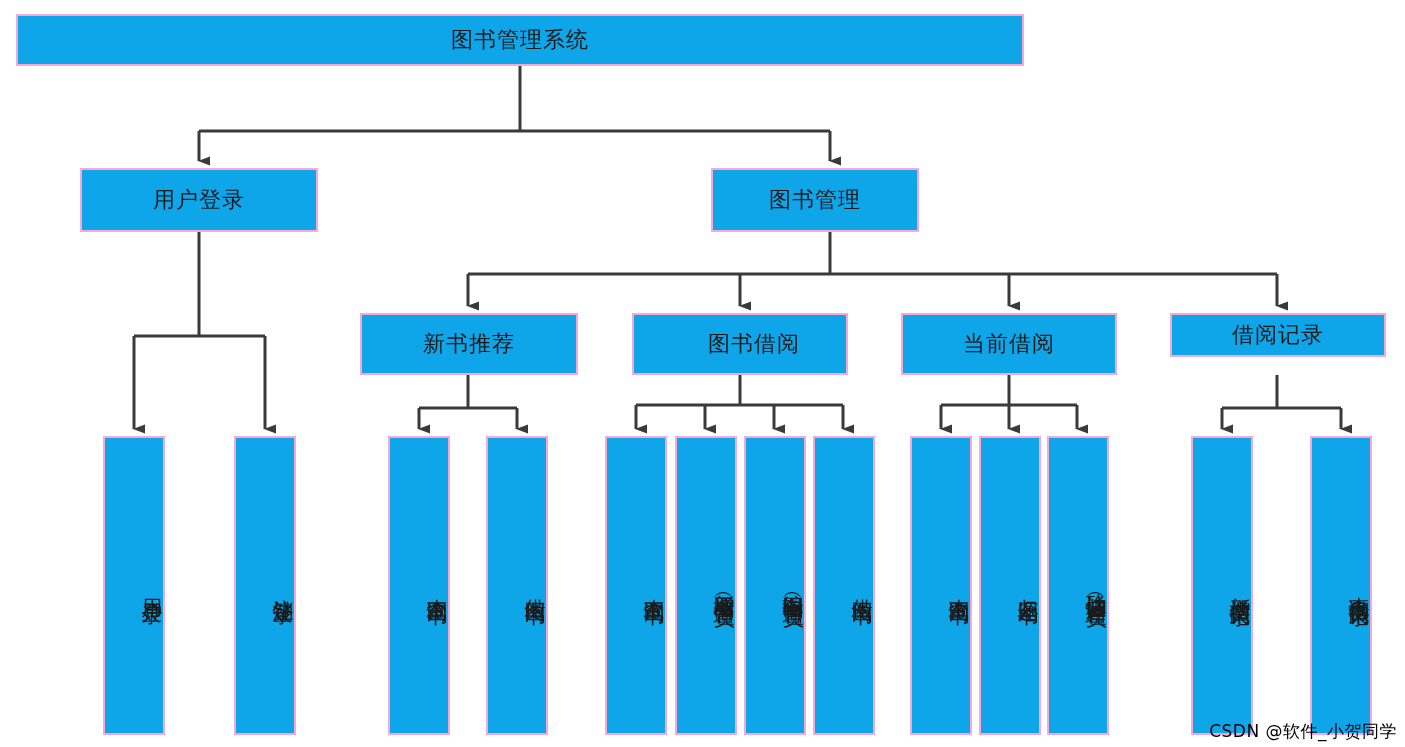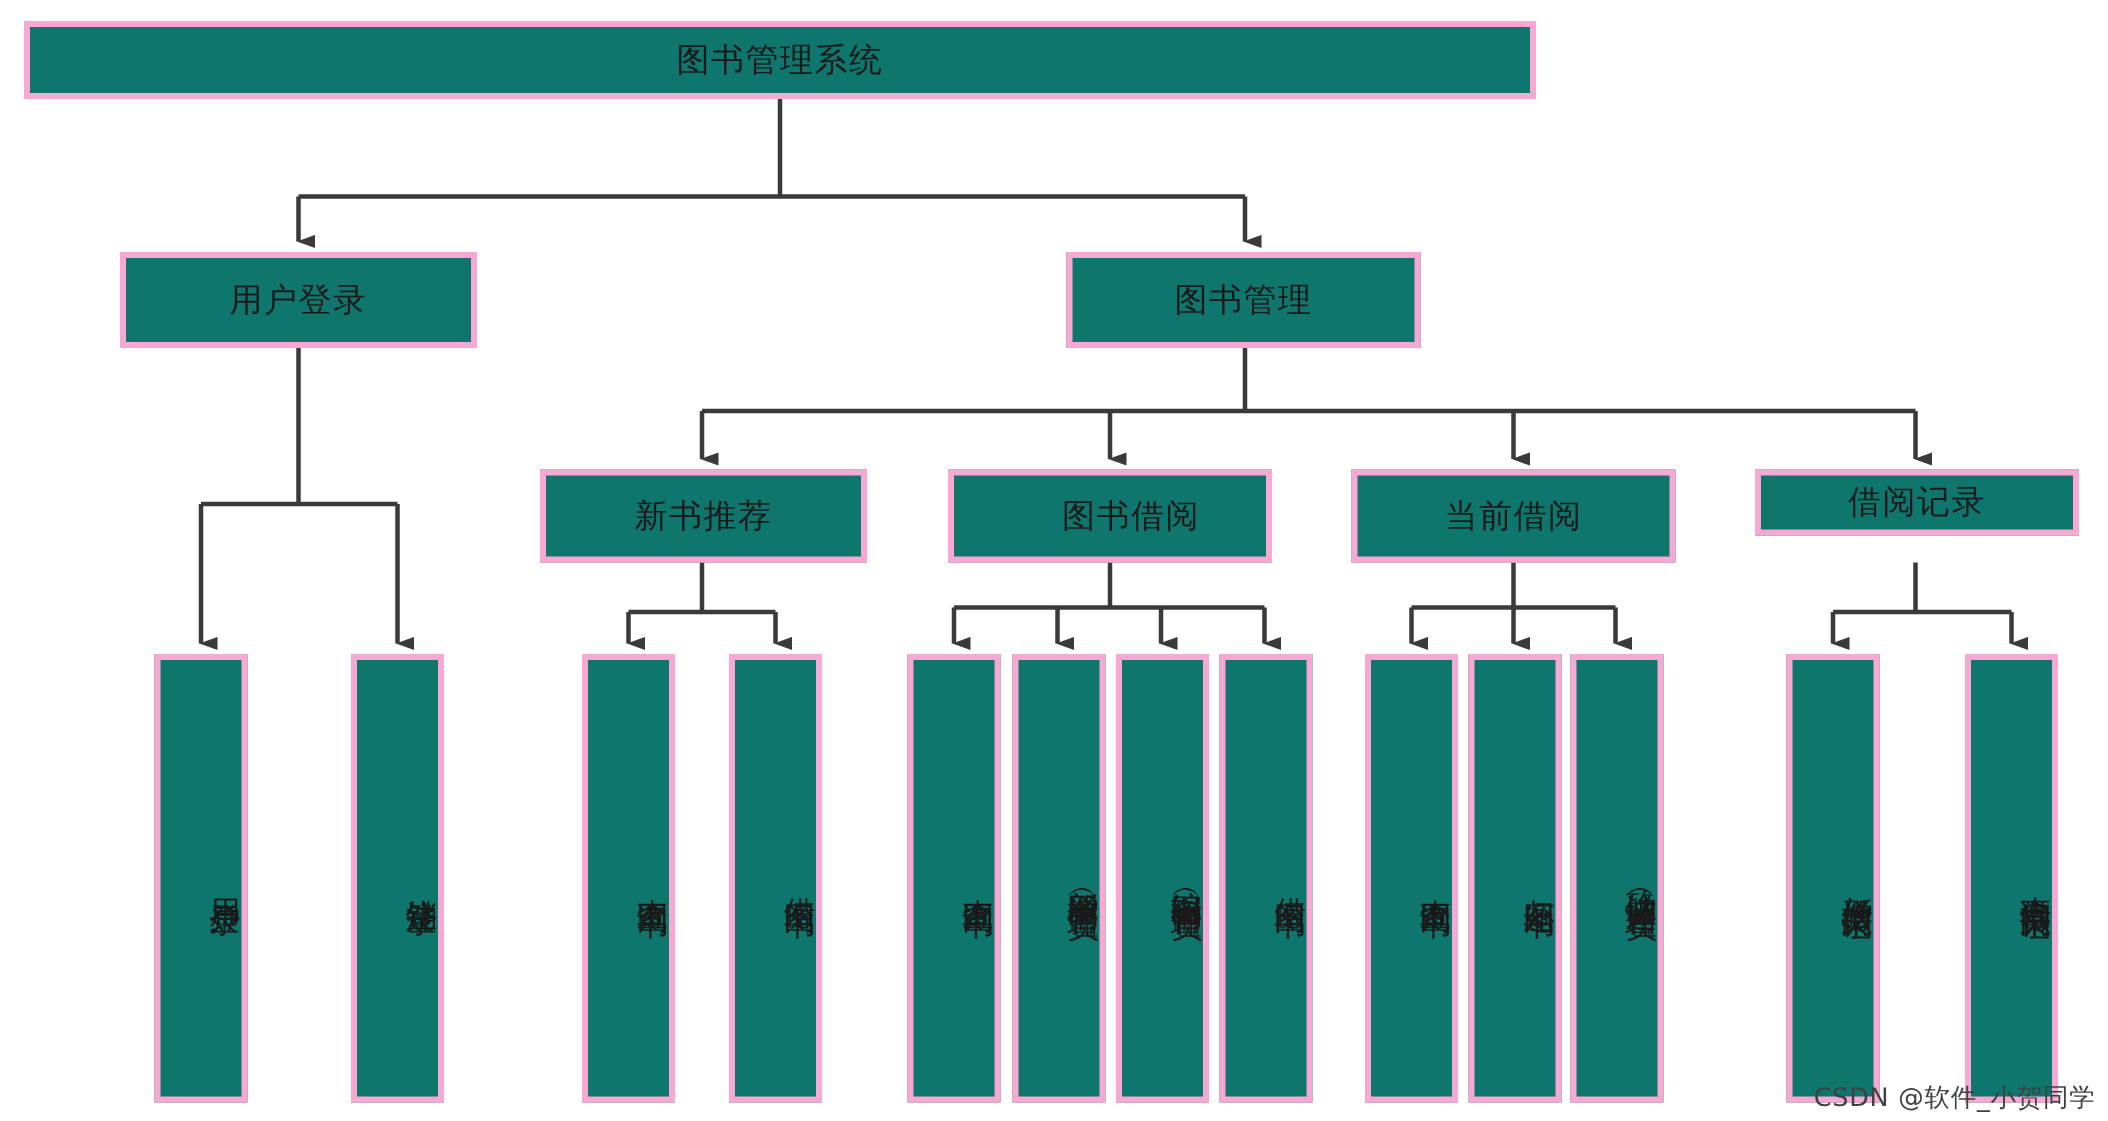--- a/index.html
+++ b/index.html
@@ -21,22 +21,22 @@
   #diagram-svg {
     position: absolute;
     left: 0;
     top: 0;
     width: 1405px;
     height: 747px;
   }
   .node {
     position: absolute;
     box-sizing: border-box;
-    border: 4px solid #f9a8d4;
-    background: #0f766e;
+    border: 2px solid #f9a8d4;
+    background: #0ea5e9;
     display: flex;
     align-items: center;
     justify-content: center;
     color: #1a1a1a;
   }
   .node.horiz {
     font-size: 22px;
     letter-spacing: 1px;
   }
   .node.vert {
@@ -60,21 +60,21 @@
   }
   .node.vert .node-label {
     writing-mode: vertical-rl;
     text-orientation: upright;
   }
   #watermark {
     position: absolute;
     right: 8px;
     bottom: 4px;
     font-size: 17px;
-    color: #404040;
+    color: #000000;
     white-space: nowrap;
     letter-spacing: 0.5px;
     font-family: "DejaVu Sans", "Liberation Sans", sans-serif;
     margin-left: 39px;
   }
 </style>
 </head>
 <body>
 
 <div id="diagram-root">
@@ -131,21 +131,21 @@
     </g>
   </svg>
 
   <div class="node horiz" style="left:16px; top:14px; width:1008px; height:52px;">
     <span class="node-label">图书管理系统</span>
   </div>
 
   <div class="node horiz" style="left:80px; top:168px; width:238px; height:64px;">
     <span class="node-label">用户登录</span>
   </div>
-  <div class="node horiz" style="left:711px; top:168px; width:236px; height:64px;">
+  <div class="node horiz" style="left:711px; top:168px; width:208px; height:64px;">
     <span class="node-label">图书管理</span>
   </div>
 
   <div class="node horiz" style="left:360px; top:313px; width:218px; height:62px;">
     <span class="node-label">新书推荐</span>
   </div>
   <div class="node horiz" style="left:632px; top:313px; width:216px; height:62px;padding-left:28px;">
     <span class="node-label">图书借阅</span>
   </div>
   <div class="node horiz" style="left:901px; top:313px; width:216px; height:62px;">

